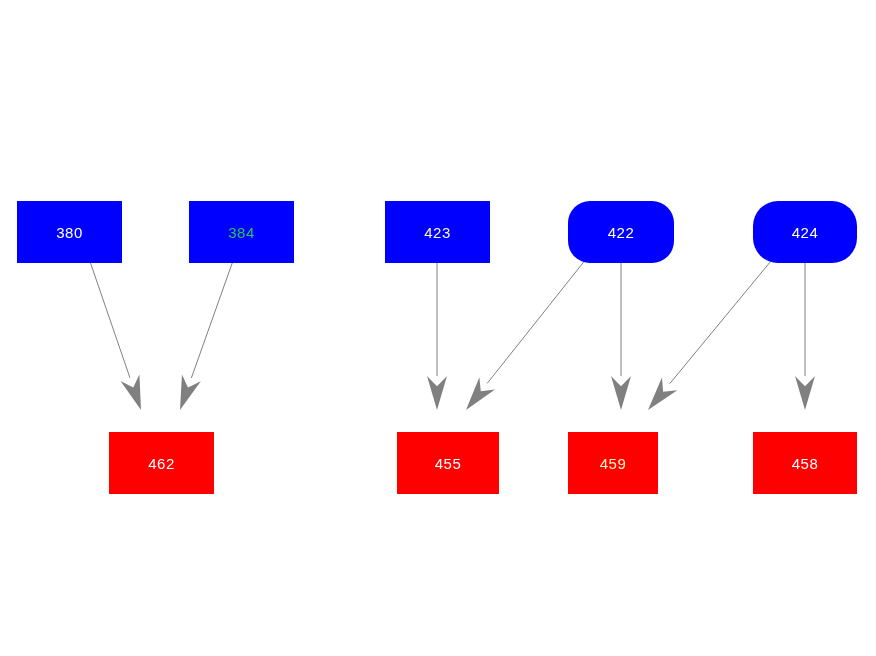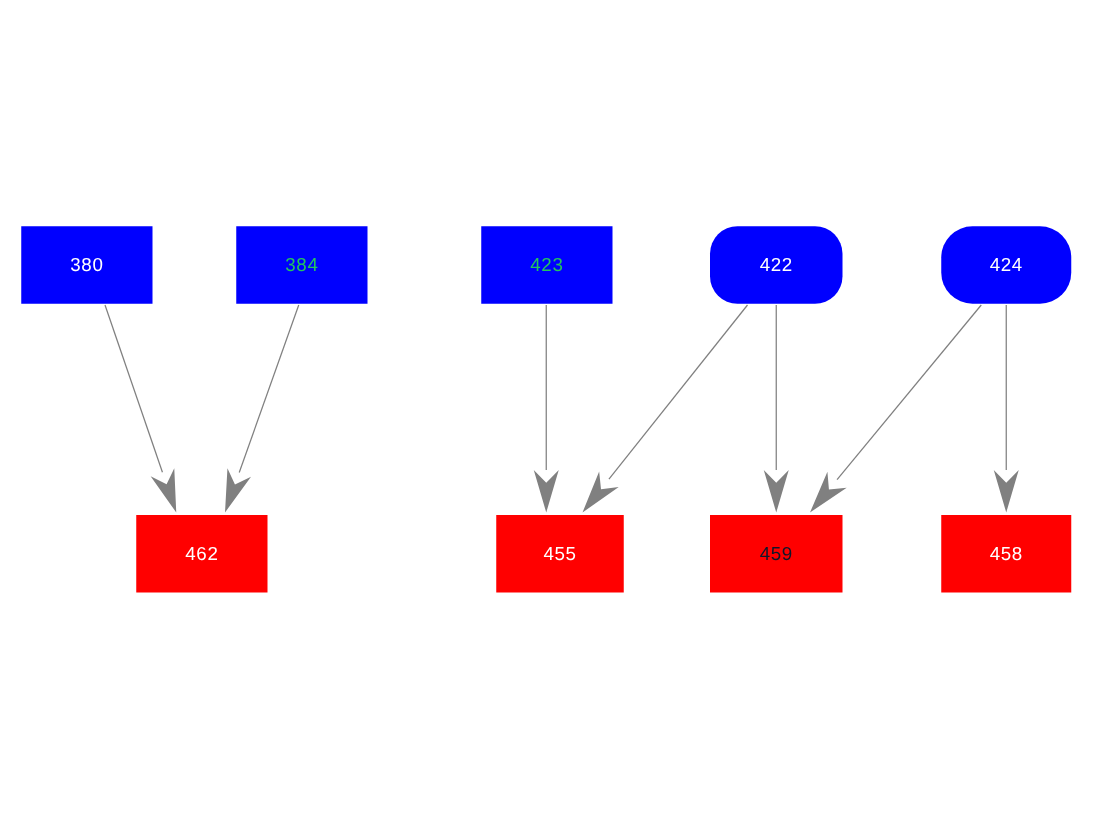--- a/index.html
+++ b/index.html
@@ -33,20 +33,21 @@
     display: flex;
     align-items: center;
     justify-content: center;
     color: #ffffff;
     font-family: "Liberation Sans", sans-serif;
     font-size: 15px;
     font-weight: normal;
     letter-spacing: 0.5px;
     line-height: 1;
     user-select: none;
+    margin-top: 20px;
   }
   .node-label {
     pointer-events: none;
   }
 </style>
 </head>
 <body>
 
 <div id="canvas" style="width: 876px; height: 656px; background: rgb(255, 255, 255);">
 
@@ -81,36 +82,36 @@
       </g>
     </svg>
 
   <div id="node-layer">
       <div class="node" style="left: 17px; top: 181px; width: 105px; height: 62px; background: rgb(0, 0, 255); color: rgb(255, 255, 255);">
         <span class="node-label">380</span>
       </div>
       <div class="node" style="left: 189px; top: 181px; width: 105px; height: 62px; background: rgb(0, 0, 255); color: #22c55e;">
         <span class="node-label">384</span>
       </div>
-      <div class="node" style="left: 385px; top: 181px; width: 105px; height: 62px; background: rgb(0, 0, 255); color: #22c55e;">
+      <div class="node" style="left: 385px; top: 181px; width: 105px; height: 62px; background: rgb(0, 0, 255); color: #fef9c3;">
         <span class="node-label">423</span>
       </div>
       <div class="node" style="left: 568px; top: 181px; width: 106px; height: 62px; background: rgb(0, 0, 255); color: rgb(255, 255, 255); border-radius: 22px;">
         <span class="node-label">422</span>
       </div>
       <div class="node" style="left: 753px; top: 181px; width: 104px; height: 62px; background: rgb(0, 0, 255); color: rgb(255, 255, 255); border-radius: 25px;">
         <span class="node-label">424</span>
       </div>
       <div class="node" style="left: 109px; top: 412px; width: 105px; height: 62px; background: rgb(255, 0, 0); color: rgb(255, 255, 255);">
         <span class="node-label">462</span>
       </div>
       <div class="node" style="left: 397px; top: 412px; width: 102px; height: 62px; background: rgb(255, 0, 0); color: rgb(255, 255, 255);">
         <span class="node-label">455</span>
       </div>
-      <div class="node" style="left: 568px; top: 412px; width: 106px; height: 62px; background: rgb(255, 0, 0); color: #0f172a;">
+      <div class="node" style="left: 568px; top: 412px; width: 90px; height: 62px; background: rgb(255, 0, 0); color: #fef9c3;">
         <span class="node-label">459</span>
       </div>
       <div class="node" style="left: 753px; top: 412px; width: 104px; height: 62px; background: rgb(255, 0, 0); color: rgb(255, 255, 255);">
         <span class="node-label">458</span>
       </div>
     </div>
 
 </div>
 
 </body></html>

